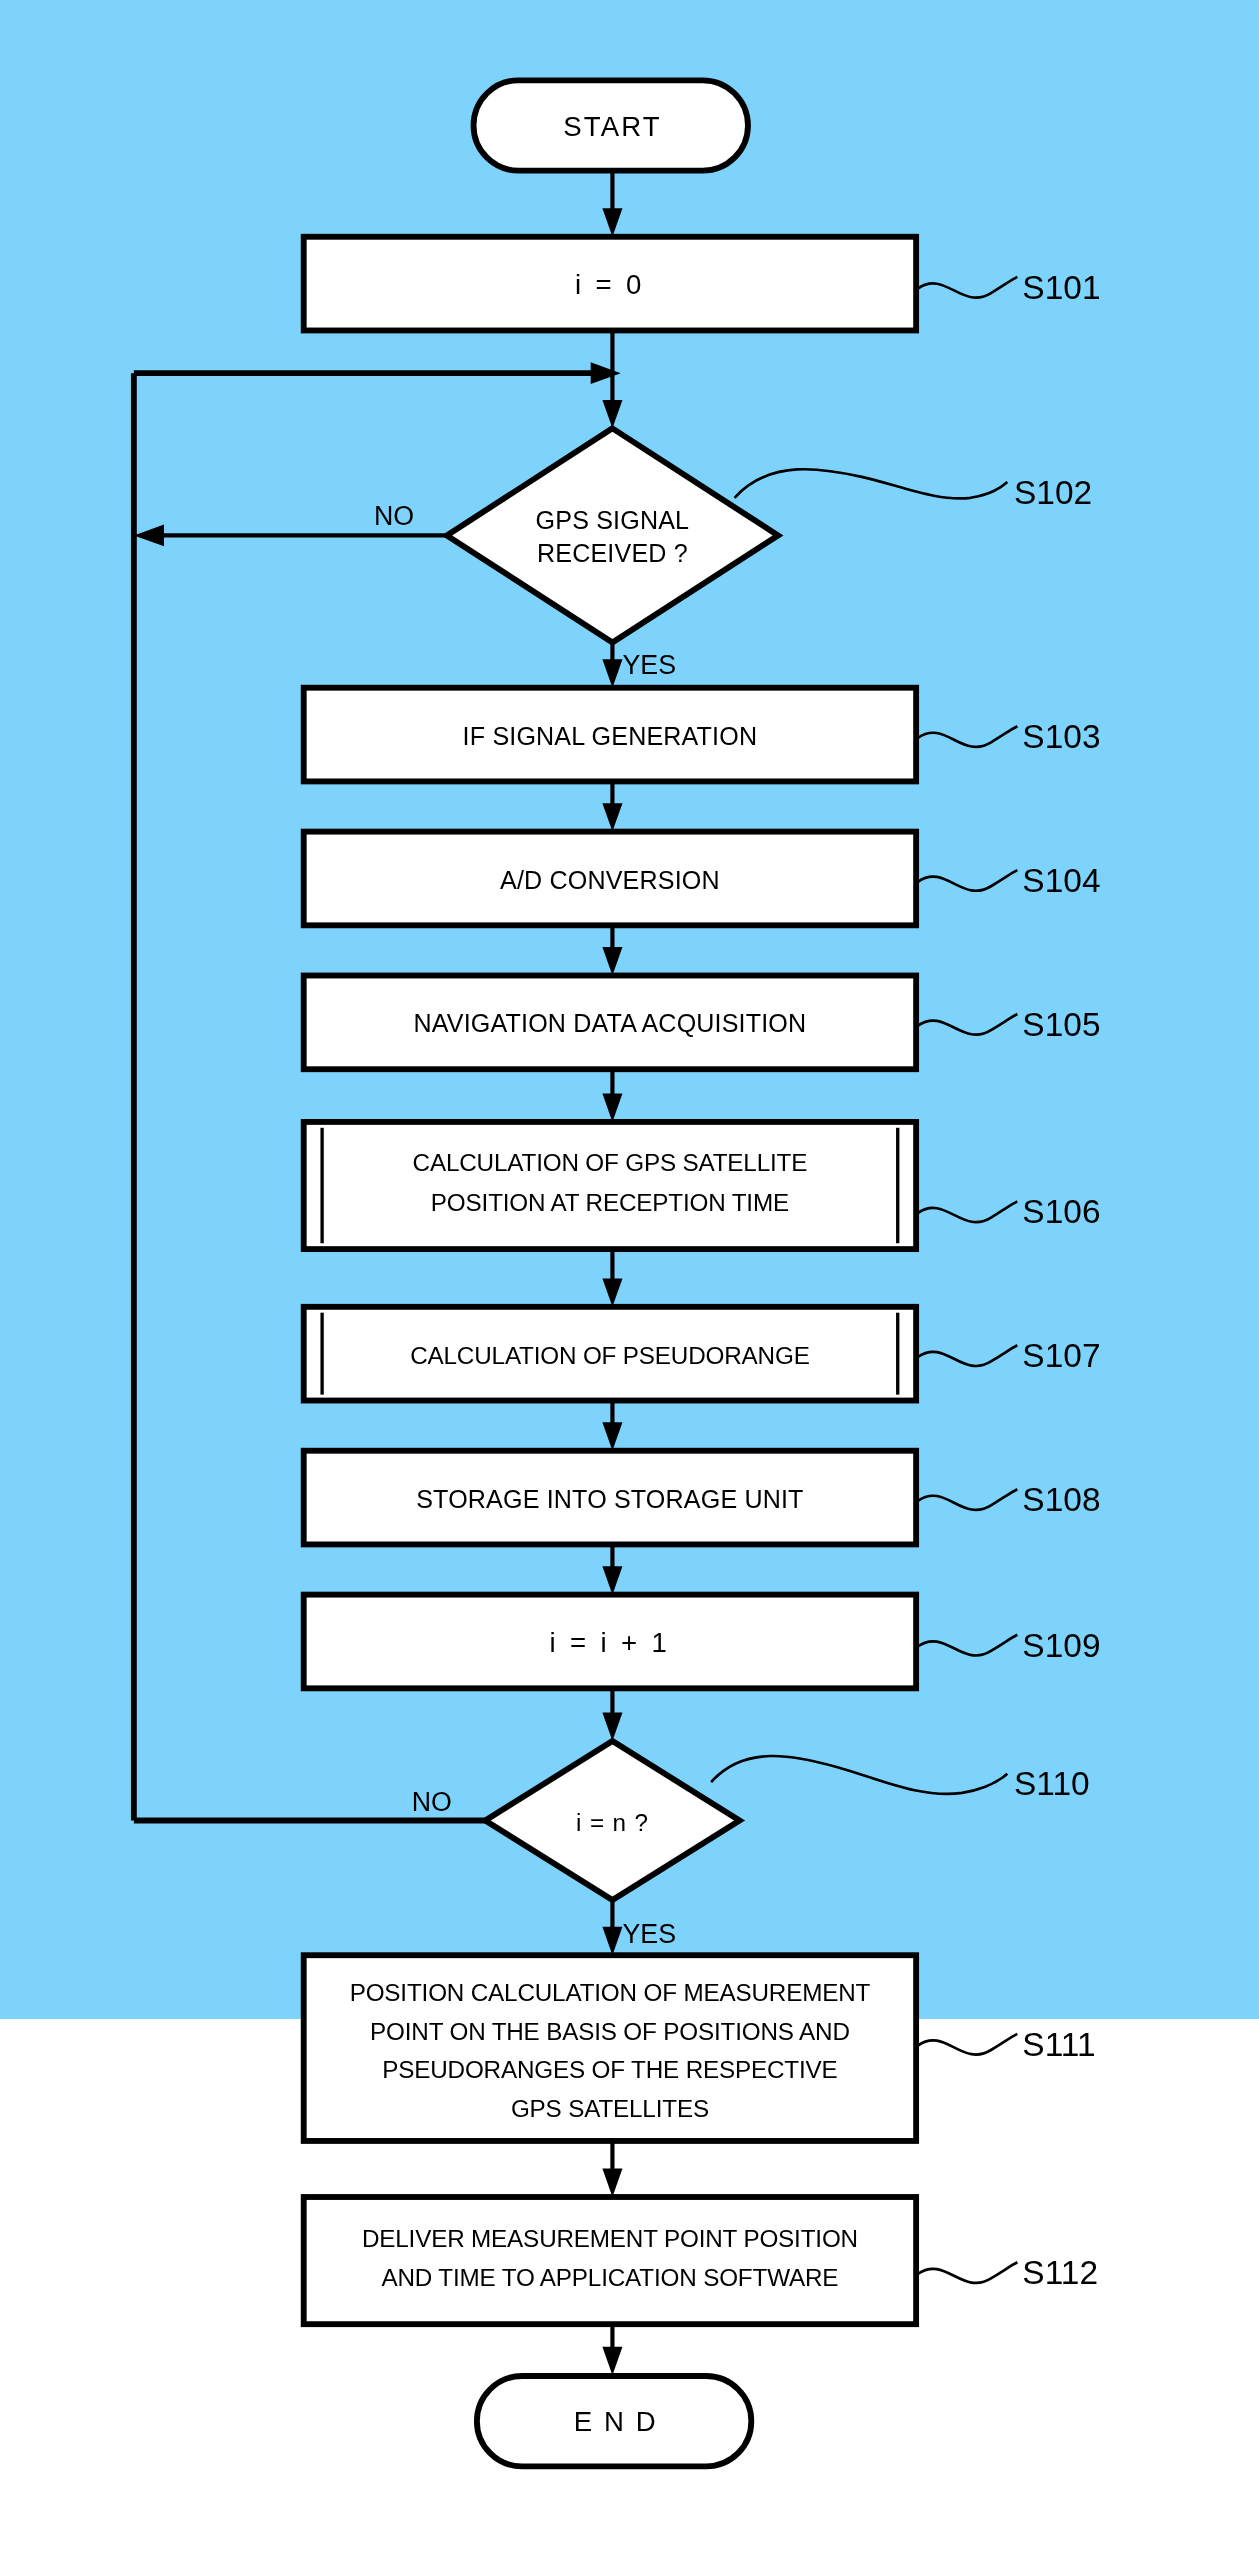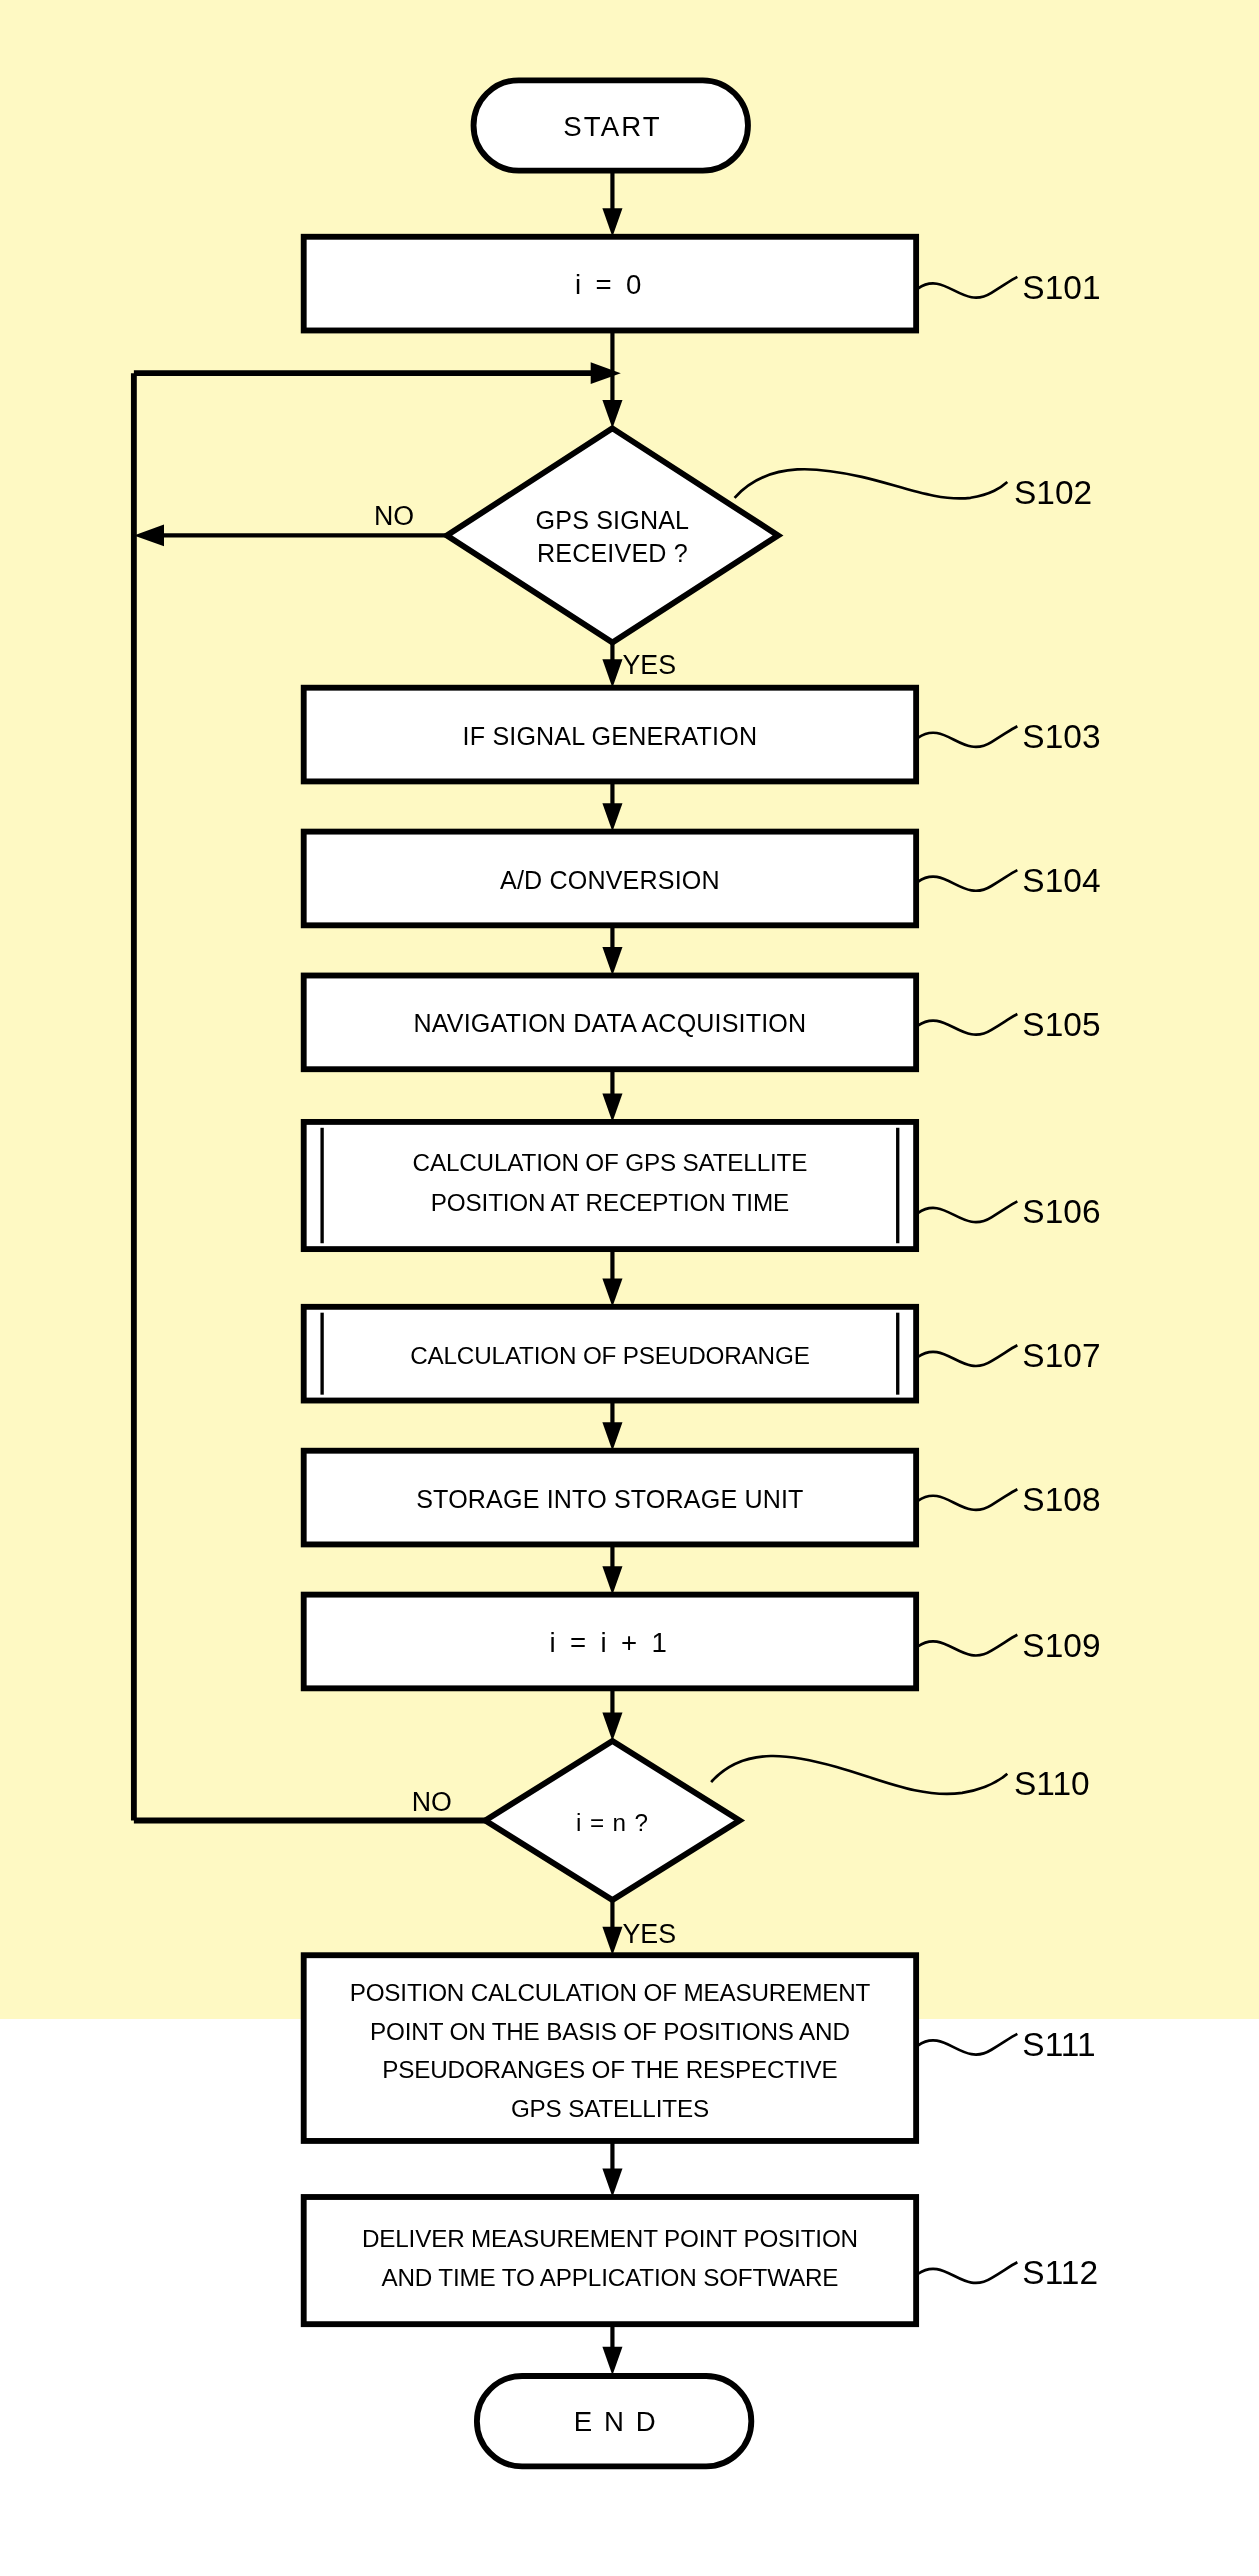--- a/index.html
+++ b/index.html
@@ -11,21 +11,21 @@
   body {
     width: 1260px;
     height: 2576px;
     font-family: "Liberation Sans", sans-serif;
     overflow: hidden;
   }
   #flow-root {
     position: relative;
     width: 1260px;
     height: 2019px;
-    background: #fef9c3;
+    background: #7dd3fc;
   }
   svg#flow-svg {
     position: absolute;
     left: 0;
     top: 0;
     width: 1260px;
     height: 2576px;
     display: block;
   }
   .shape-outline {

